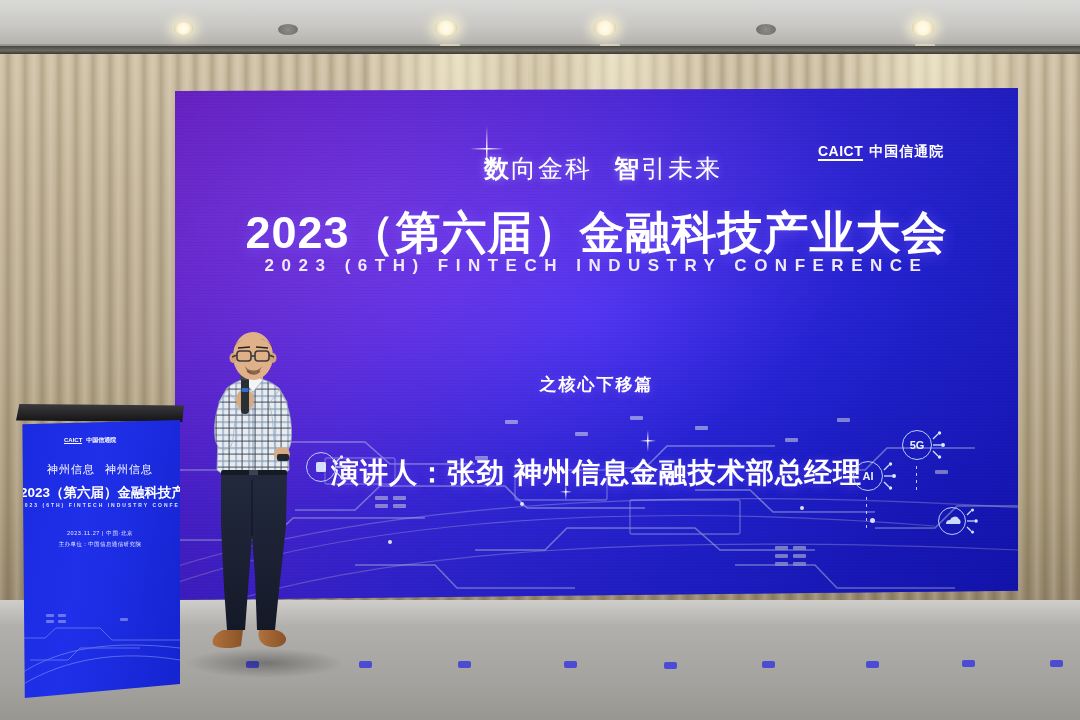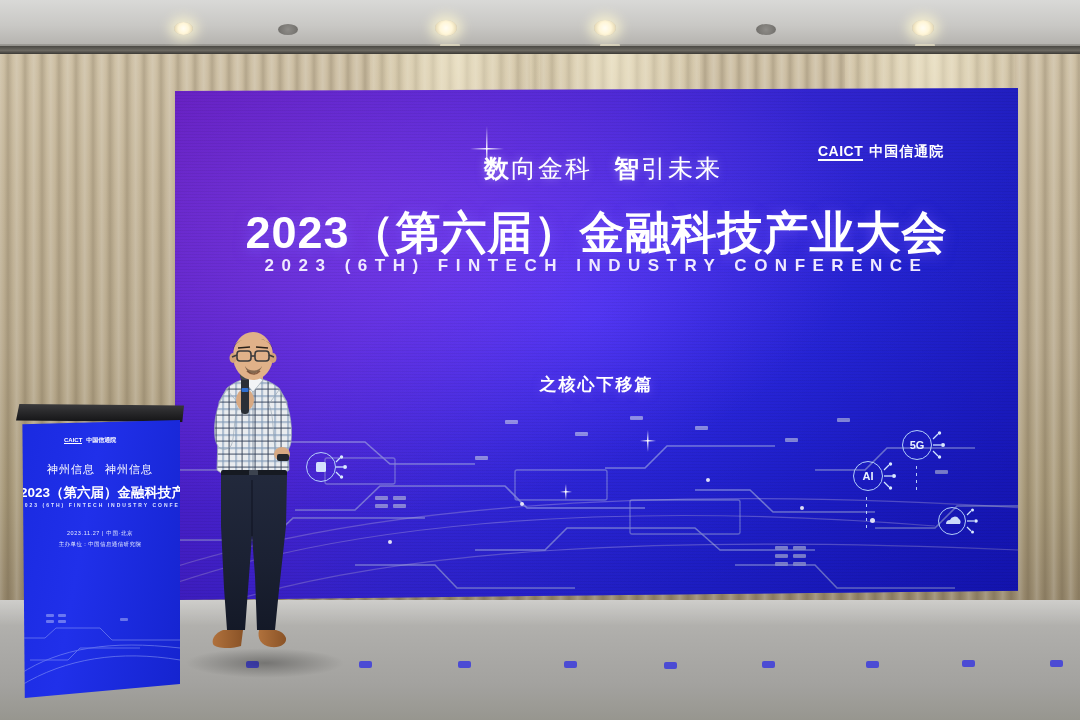--- a/index.html
+++ b/index.html
@@ -326,20 +326,21 @@
     <span class="caict-cn">中国信通院</span>
   </div>
 
   <div class="tagline">
     <b>数</b><span class="lite">向金科</span><span class="gap"></span><b>智</b><span class="lite">引未来</span>
   </div>
 
   <div class="main-title">2023（第六届）金融科技产业大会</div>
   <div class="sub-title">2023 (6TH) FINTECH INDUSTRY CONFERENCE</div>
   <div class="wp-sub">之核心下移篇</div>
+  <div class="speaker-line">演讲人：张劲  神州信息金融技术部总经理</div>
 
   <div class="badge" style="left:304px;top:448px;width:46px;height:40px;">
     <div class="ring" style="width:30px;height:30px;left:2px;top:4px;"></div>
     <svg viewBox="0 0 46 40" width="46" height="40" aria-hidden="true">
       <rect x="12" y="14" width="10" height="10" rx="1.5" fill="#dbeaff" opacity=".95"></rect>
       <g stroke="#cfe4ff" stroke-width="1.3" fill="none">
         <path d="M32 19 L39 19"></path>
           <path d="M32 14 L36 10"></path>
           <path d="M32 24 L36 28"></path>
       </g>

